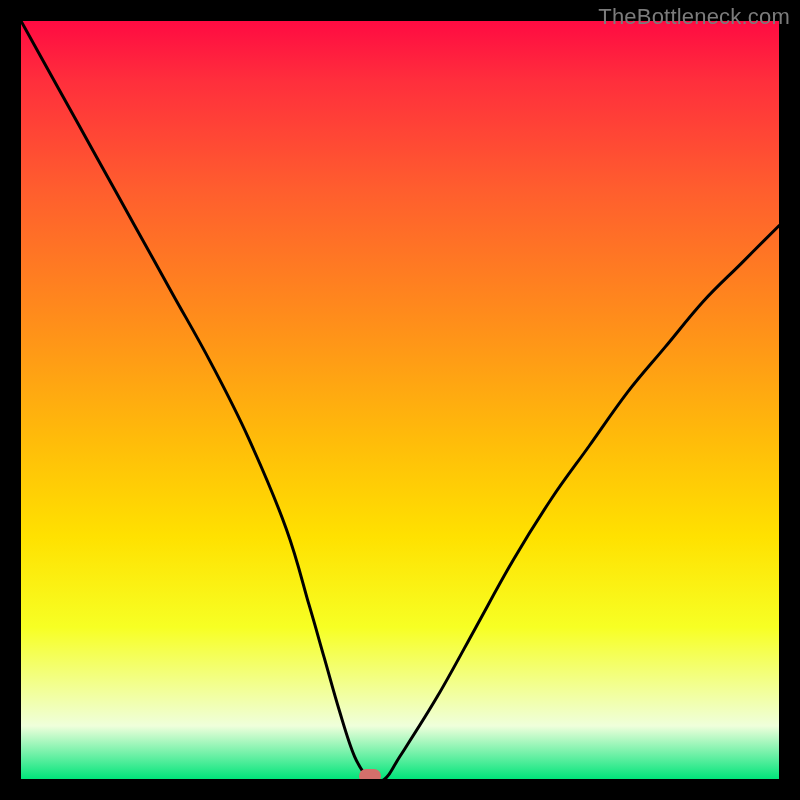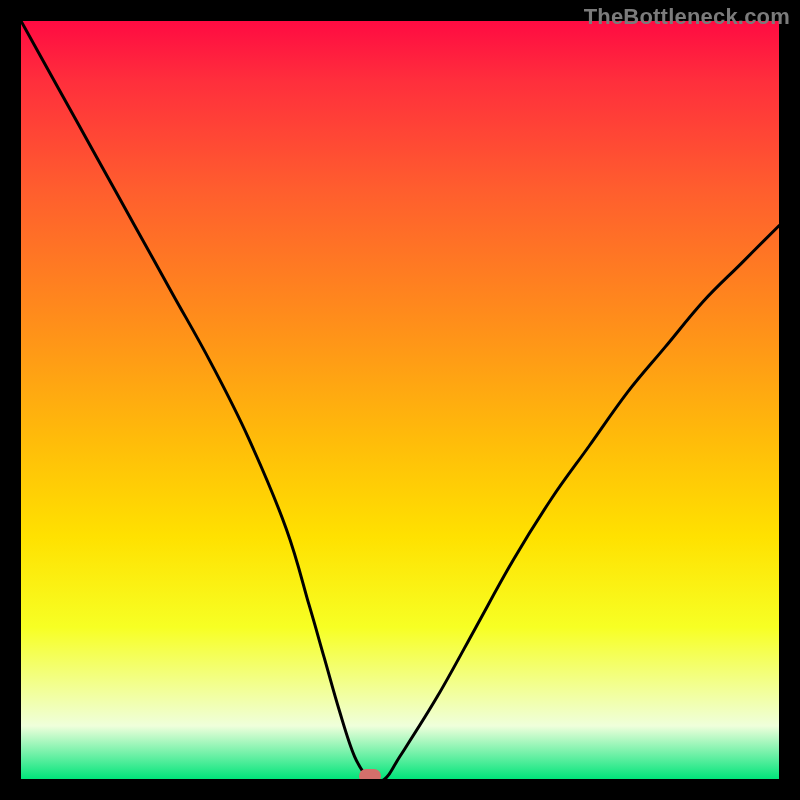--- a/index.html
+++ b/index.html
@@ -15,21 +15,21 @@
     width: 800px;
     height: 800px;
     background: #000;
   }
   .watermark {
     position: absolute;
     top: 4px;
     right: 10px;
     color: #7b7b7b;
     font-size: 22px;
-    font-weight: 700;
+    font-weight: 400;
     letter-spacing: 0.2px;
     z-index: 30;
   }
   .plot-area {
     position: absolute;
     left: 21px;
     top: 21px;
     width: 758px;
     height: 758px;
     overflow: hidden;

